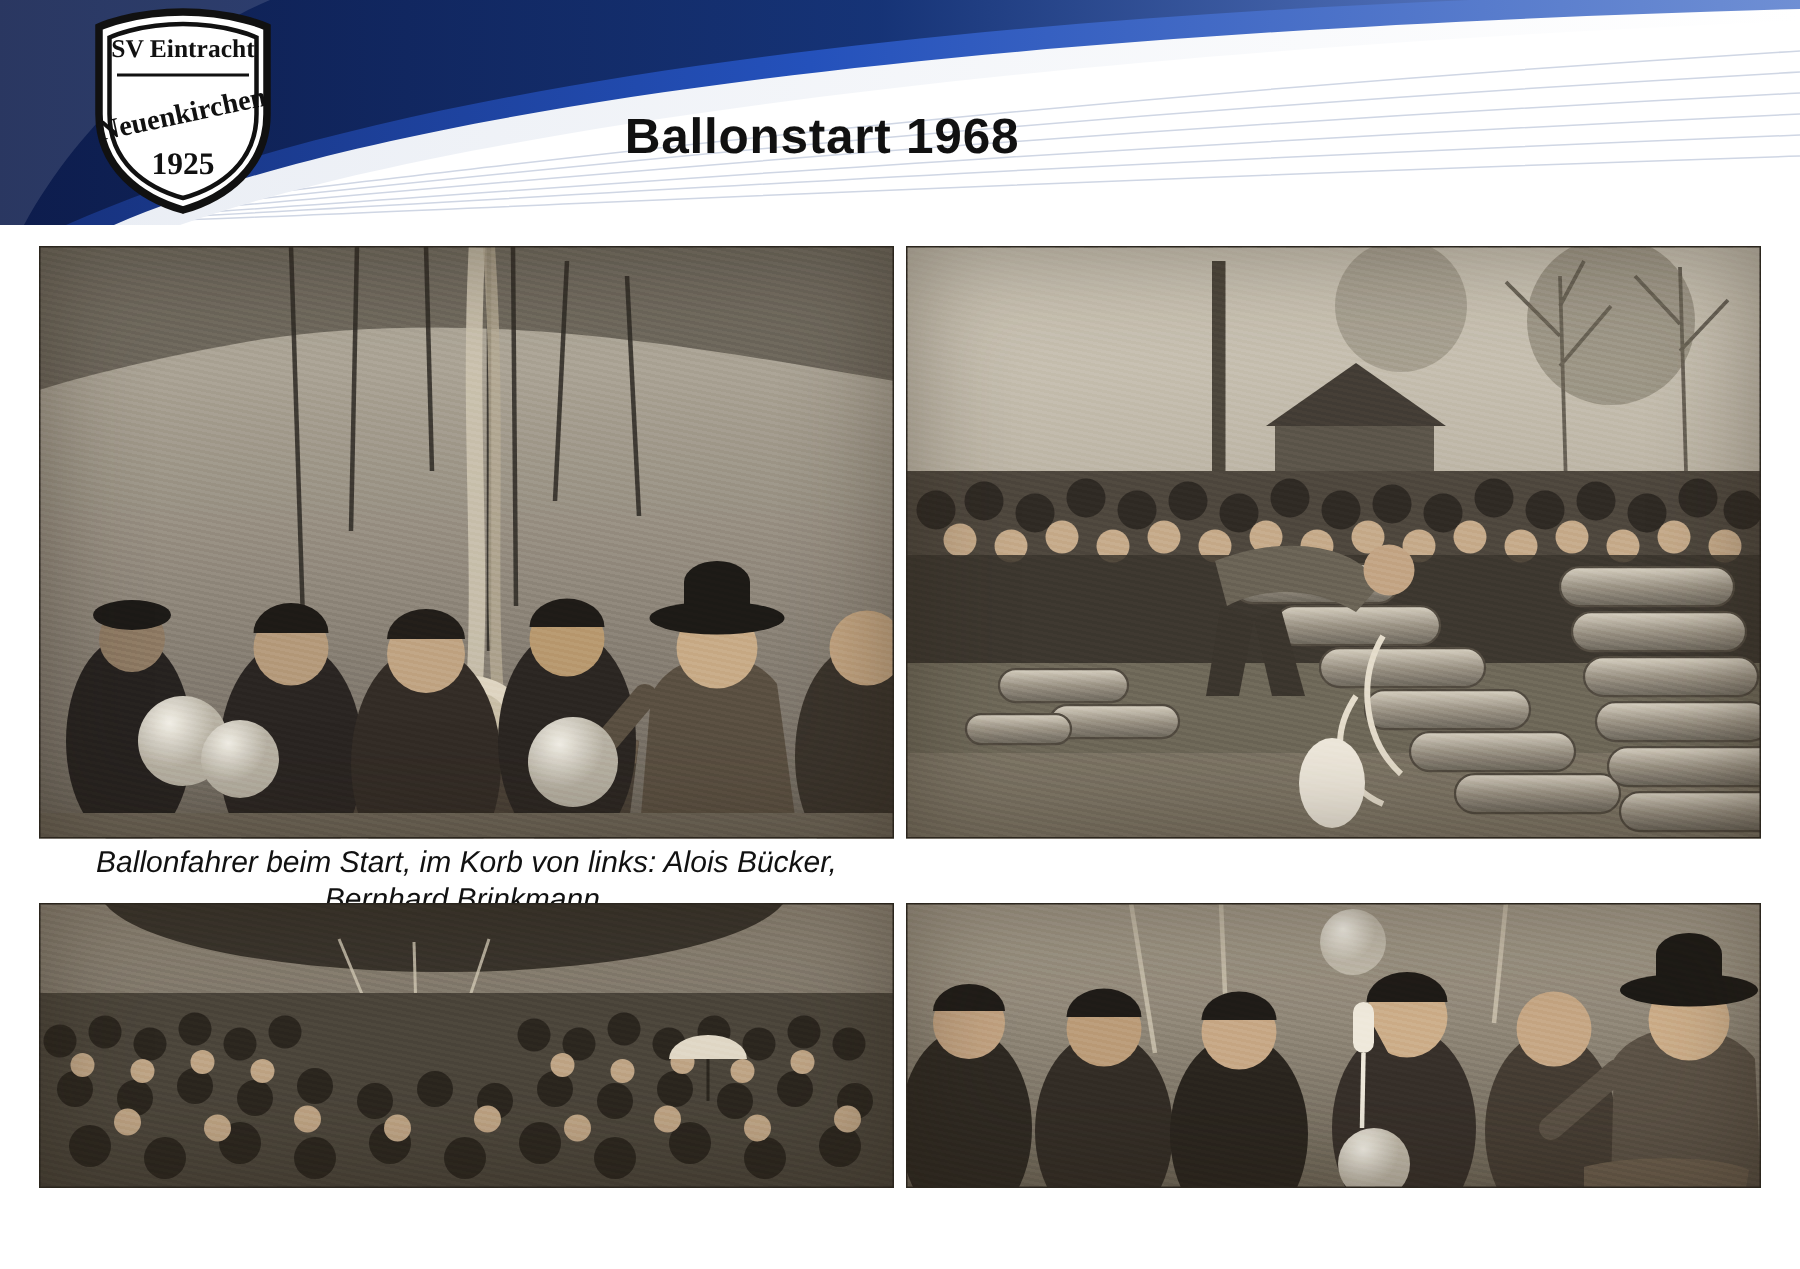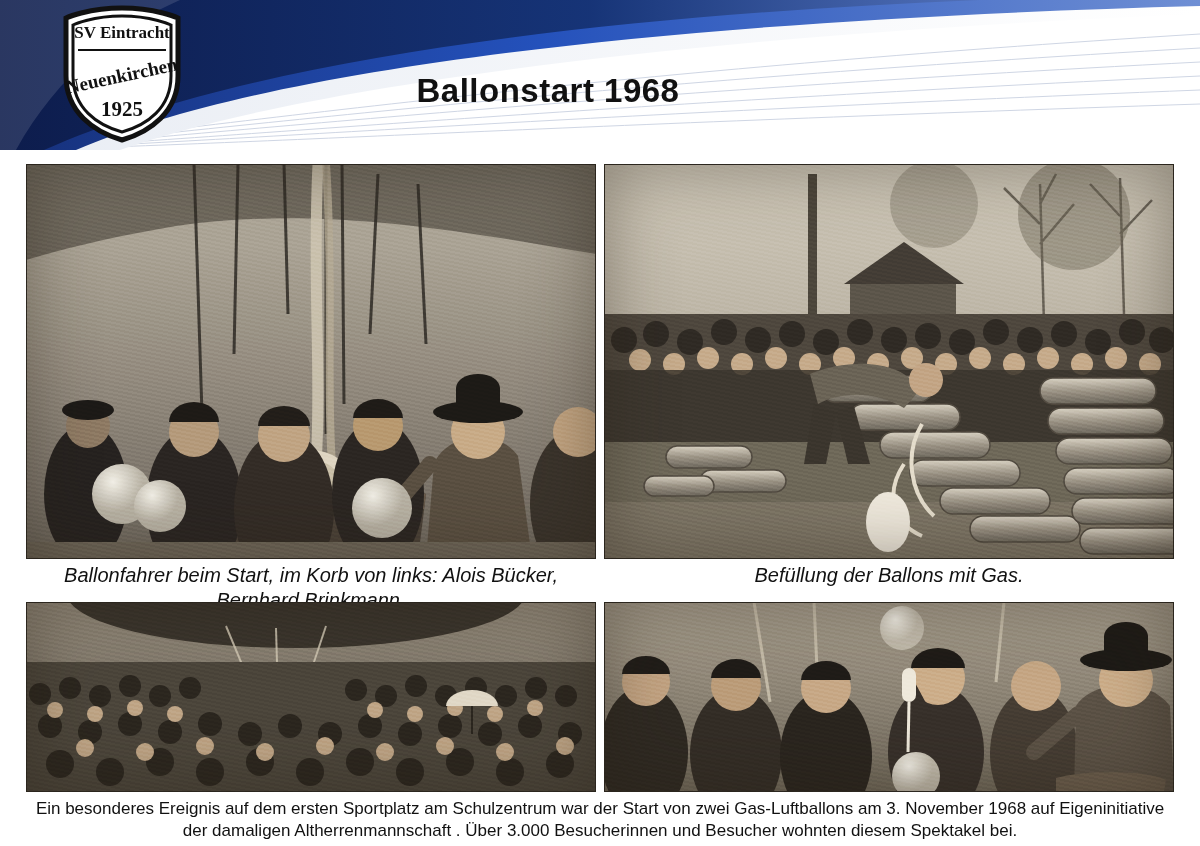--- a/index.html
+++ b/index.html
@@ -341,21 +341,20 @@
       </g>
 
       <path d="M300 300 C280 330 290 360 318 372" stroke="#e4dccb" stroke-width="4" fill="none"></path>
       <path d="M318 260 C300 290 306 330 330 352" stroke="#e4dccb" stroke-width="4" fill="none"></path>
       <ellipse cx="284" cy="358" rx="22" ry="30" fill="#efe9dc"></ellipse>
       <rect width="570" height="395" fill="none" stroke="#2d2922" stroke-width="2"></rect>
     </svg>
     <div class="grain"></div>
     <div class="vignette"></div>
   </div>
-  <div class="cap" id="cap-gas-filling">Befüllung der Ballons mit Gas.</div>
 
   <div class="photo" id="photo-crowd">
     <svg class="ph-inner" viewBox="0 0 570 190" preserveAspectRatio="none">
       <defs>
         <linearGradient id="p3bg" x1="0" y1="0" x2="0" y2="1">
           <stop offset="0%" stop-color="#948b7c"></stop>
           <stop offset="100%" stop-color="#5f584c"></stop>
         </linearGradient>
       </defs>
       <rect width="570" height="190" fill="url(#p3bg)"></rect>
@@ -494,15 +493,14 @@
       <circle cx="298" cy="26" r="22" fill="url(#ball2)"></circle>
       <circle cx="312" cy="174" r="24" fill="url(#ball2)"></circle>
 
       <path d="M452 176 C480 168 542 168 562 178 L560 190 L452 190 Z" fill="#6a5d4c"></path>
       <rect width="570" height="190" fill="none" stroke="#2d2922" stroke-width="2"></rect>
     </svg>
     <div class="grain"></div>
     <div class="vignette"></div>
   </div>
 
-  <div class="footer-text">Ein besonderes Ereignis auf dem ersten Sportplatz am Schulzentrum war der Start von zwei Gas-Luftballons am 3. November 1968 auf Eigeninitiative der damaligen Altherrenmannschaft . Über 3.000 Besucherinnen und Besucher wohnten diesem Spektakel bei.</div>
 
 </div>
 
 </body></html>

